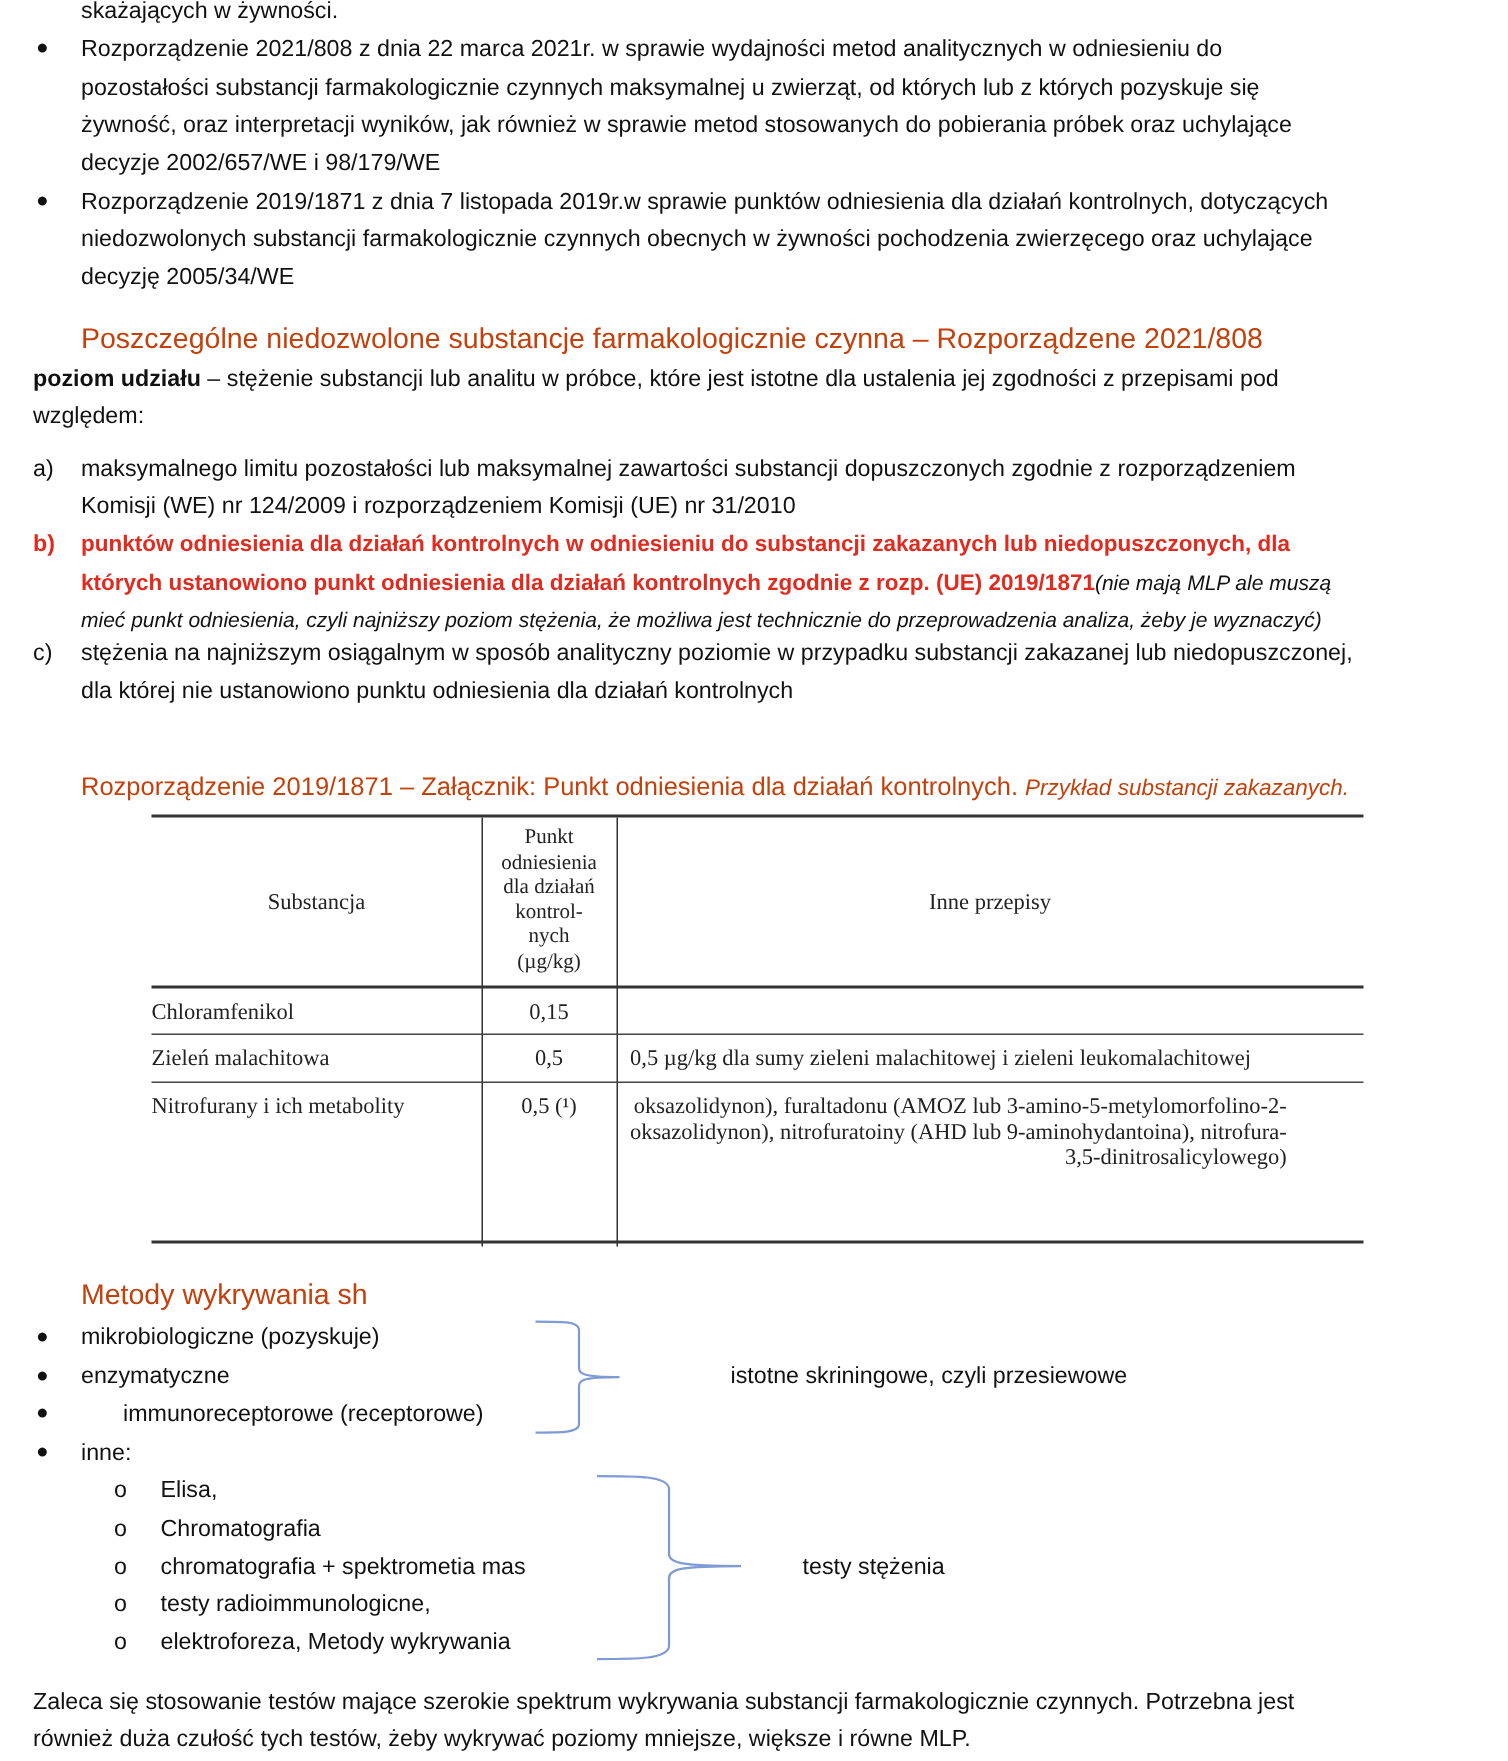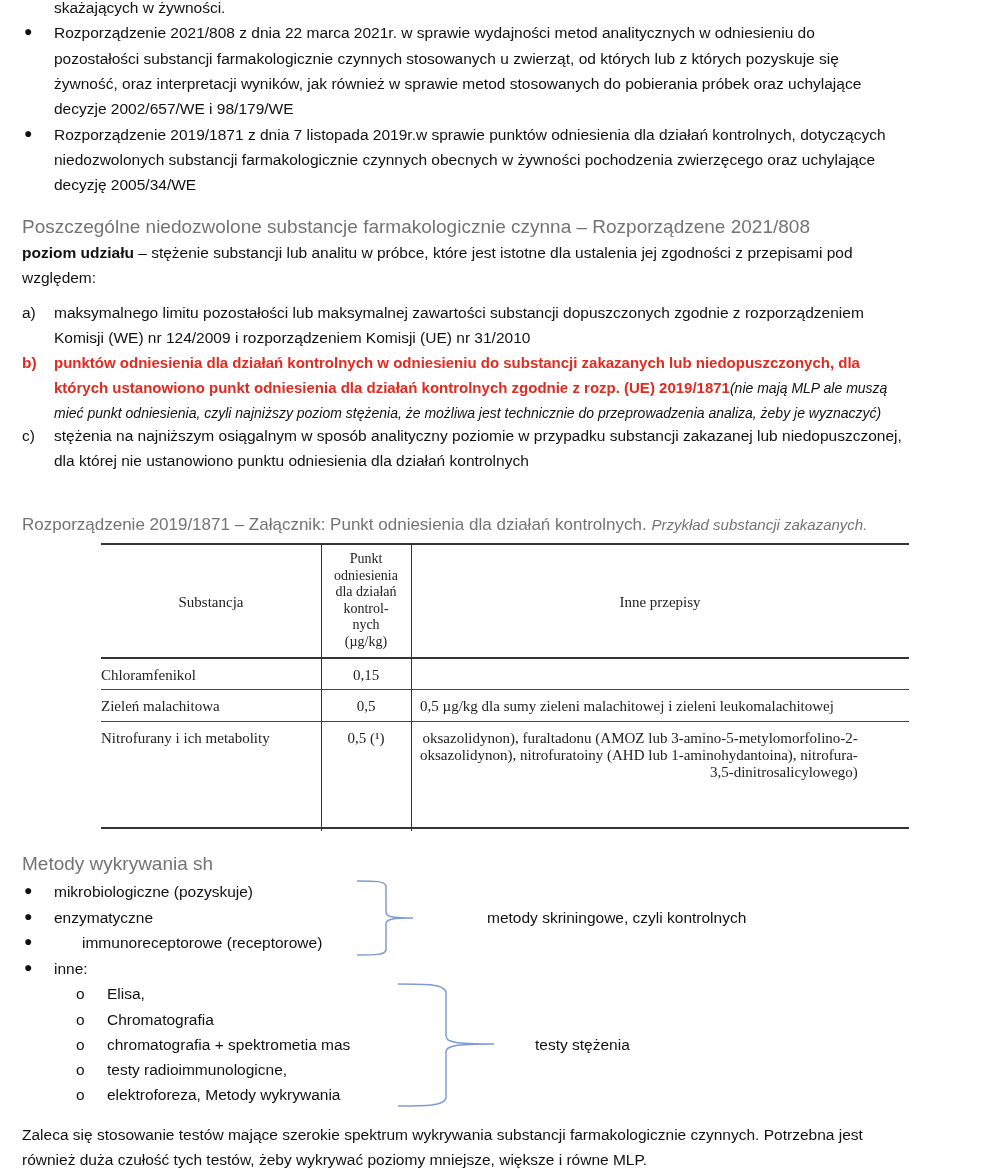--- a/index.html
+++ b/index.html
@@ -3,21 +3,21 @@
 <meta charset="utf-8">
 <style>
   html, body { margin: 0; padding: 0; background: #ffffff; }
   body {
     width: 1005px; height: 1174px; position: relative; overflow: hidden;
     font-family: "Liberation Sans", "DejaVu Sans", sans-serif;
     color: #111; font-size: 15.5px;
   }
   .line { position: absolute; white-space: nowrap; line-height: 20px; }
   .bullet { position: absolute; font-size: 14px; }
-  .heading { color: #737373; font-size: 19px; }
+  .heading { color: #c2410c; font-size: 19px; margin-left: 32px; }
   .red { color: #e02b20; font-weight: bold; }
   .it { font-style: italic; font-size: 14px; text-align: right; }
   .bold { font-weight: bold; }
   
   .tbl {
     position: absolute; left: 101px; top: 543px; width: 808px;
     font-family: "Liberation Serif", "DejaVu Serif", serif; font-size: 15px; color: #222;
   }
   .tbl .hr { position: absolute; left: 0; width: 808px; height: 2px; background: #333; }
   .tbl .hrthin { position: absolute; left: 0; width: 808px; height: 1px; background: #444; }
@@ -25,21 +25,21 @@
   .tbl .cell { position: absolute; line-height: 17px; text-align: right; }
   .brace { position: absolute; }
 </style>
 </head>
 <body>
 
 <div class="line" style="left:54px;top:-2px;">skażających w żywności.</div>
 
 <span class="bullet" style="left:24px;top:23px;">●</span>
 <div class="line" style="left:54px;top:23px;">Rozporządzenie 2021/808 z dnia 22 marca 2021r. w sprawie wydajności metod analitycznych w odniesieniu do</div>
-<div class="line" style="left:54px;top:49px;">pozostałości substancji farmakologicznie czynnych stosowanych u zwierząt, od których lub z których pozyskuje się</div>
+<div class="line" style="left:54px;top:49px;">pozostałości substancji farmakologicznie czynnych maksymalnej u zwierząt, od których lub z których pozyskuje się</div>
 <div class="line" style="left:54px;top:74px;">żywność, oraz interpretacji wyników, jak również w sprawie metod stosowanych do pobierania próbek oraz uchylające</div>
 <div class="line" style="left:54px;top:99px;">decyzje 2002/657/WE i 98/179/WE</div>
 
 <span class="bullet" style="left:24px;top:125px;">●</span>
 <div class="line" style="left:54px;top:125px;">Rozporządzenie 2019/1871 z dnia 7 listopada 2019r.w sprawie punktów odniesienia dla działań kontrolnych, dotyczących</div>
 <div class="line" style="left:54px;top:150px;">niedozwolonych substancji farmakologicznie czynnych obecnych w żywności pochodzenia zwierzęcego oraz uchylające</div>
 <div class="line" style="left:54px;top:175px;">decyzję 2005/34/WE</div>
 
 <div class="line heading" style="left:22px;top:216px;line-height:22px;">Poszczególne niedozwolone substancje farmakologicznie czynna – Rozporządzene 2021/808</div>
 <div class="line" style="left:22px;top:243px;">
@@ -90,21 +90,21 @@
 
   <div class="cell" style="left:0;top:155px;">Zieleń malachitowa</div>
   <div class="cell" style="left:220px;width:90px;top:155px;text-align:center;">0,5</div>
   <div class="cell" style="left:319px;top:155px;white-space:nowrap;">0,5 µg/kg dla sumy zieleni malachitowej i zieleni leukomalachitowej</div>
   <div class="hrthin" style="top:178px;"></div>
 
   <div class="cell" style="left:0;top:187px;">Nitrofurany i ich metabolity</div>
   <div class="cell" style="left:220px;width:90px;top:187px;text-align:center;">0,5 (¹)</div>
   <div class="cell" style="left:319px;top:187px;white-space:nowrap;">
     <div>oksazolidynon), furaltadonu (AMOZ lub 3-amino-5-metylomorfolino-2-</div>
-    <div>oksazolidynon), nitrofuratoiny (AHD lub 1-aminohydantoina), nitrofura-</div>
+    <div>oksazolidynon), nitrofuratoiny (AHD lub 9-aminohydantoina), nitrofura-</div>
     <div>3,5-dinitrosalicylowego)</div>
   </div>
   <div class="hr" style="top:284px;"></div>
 </div>
 
 <div class="line heading" style="left:22px;top:853px;line-height:22px;">Metody wykrywania sh</div>
 
 <span class="bullet" style="left:24px;top:882px;">●</span>
 <div class="line" style="left:54px;top:882px;">mikrobiologiczne (pozyskuje)</div>
 <span class="bullet" style="left:24px;top:908px;">●</span>
@@ -121,21 +121,21 @@
 <span class="line" style="left:76px;top:1035px;">o</span>
 <div class="line" style="left:107px;top:1035px;">chromatografia + spektrometia mas</div>
 <span class="line" style="left:76px;top:1060px;">o</span>
 <div class="line" style="left:107px;top:1060px;">testy radioimmunologicne,</div>
 <span class="line" style="left:76px;top:1085px;">o</span>
 <div class="line" style="left:107px;top:1085px;">elektroforeza, Metody wykrywania</div>
 
 <svg class="brace" style="left:355px;top:878px;" width="70" height="80" viewBox="0 0 70 80">
   <path d="M2 3 C20 3, 30 3, 31 8 L31 34 C31 38, 34 40, 58 40 C34 40, 31 42, 31 46 L31 72 C30 77, 20 77, 2 77" fill="none" stroke="#7f9bd4" stroke-width="1.5"></path>
 </svg>
-<div class="line" style="left:487px;top:908px;">metody skriningowe, czyli kontrolnych</div>
+<div class="line" style="left:487px;top:908px;">istotne skriningowe, czyli przesiewowe</div>
 
 <svg class="brace" style="left:396px;top:980px;" width="110" height="130" viewBox="0 0 110 130">
   <path d="M2 4 C30 4, 48 4, 50 12 L50 56 C50 62, 58 64, 98 64 C58 64, 50 66, 50 72 L50 118 C48 126, 30 126, 2 126" fill="none" stroke="#7f9bd4" stroke-width="1.5"></path>
 </svg>
 <div class="line" style="left:535px;top:1035px;">testy stężenia</div>
 
 <div class="line" style="left:22px;top:1125px;">Zaleca się stosowanie testów mające szerokie spektrum wykrywania substancji farmakologicznie czynnych. Potrzebna jest</div>
 <div class="line" style="left:22px;top:1150px;">również duża czułość tych testów, żeby wykrywać poziomy mniejsze, większe i równe MLP.</div>
 
 </body></html>

